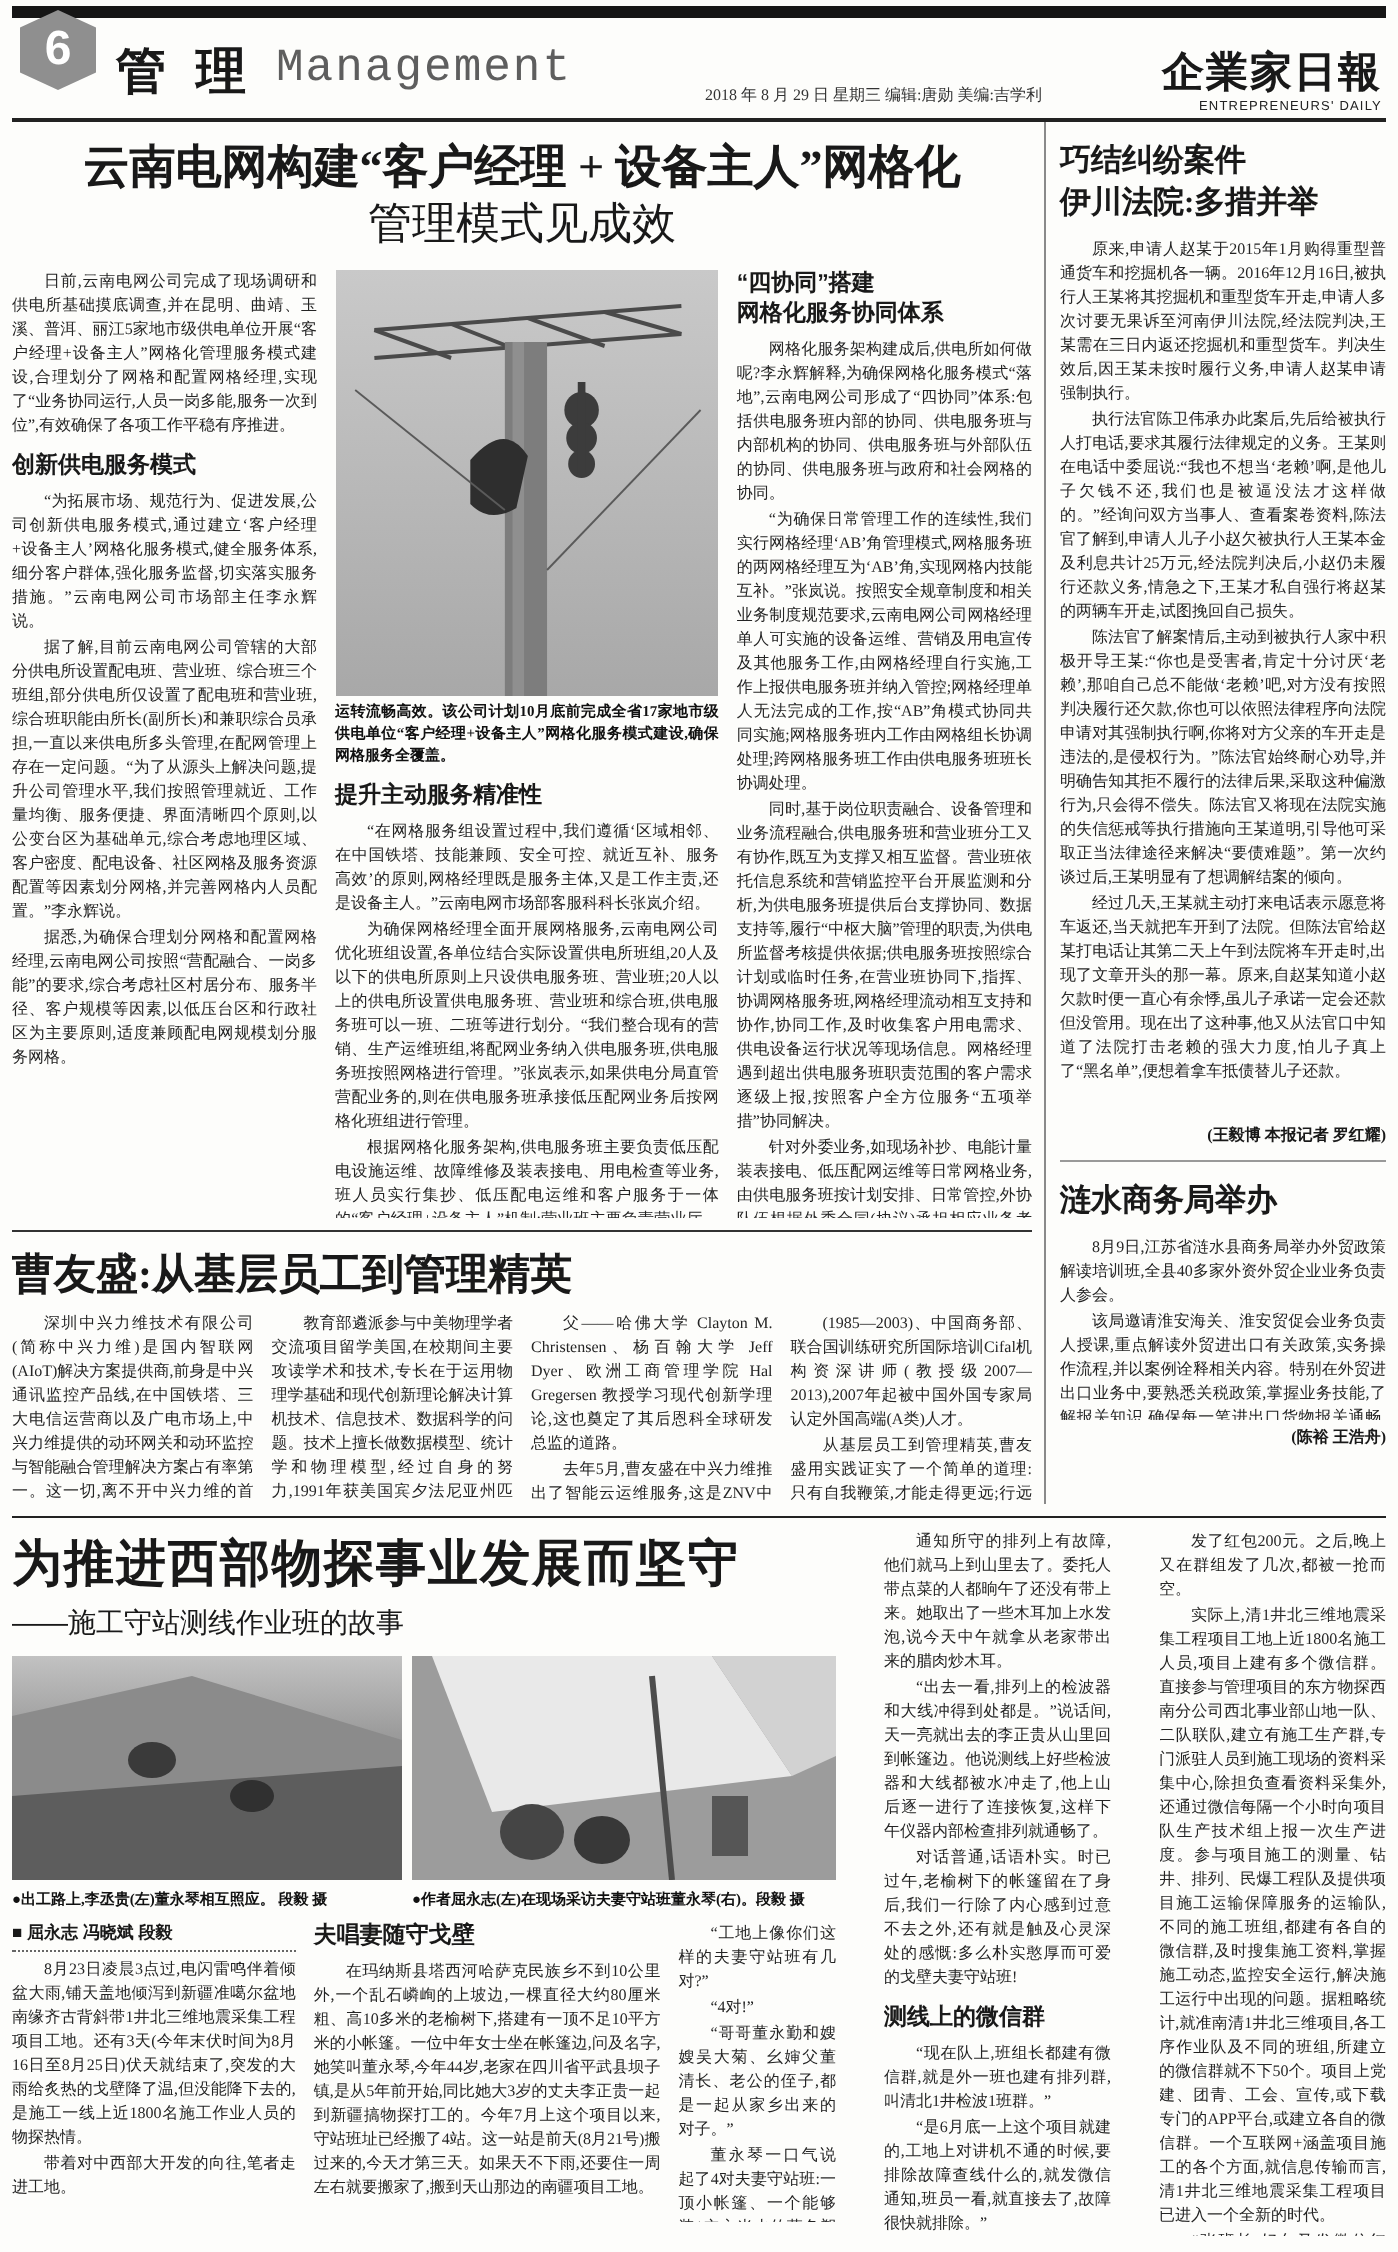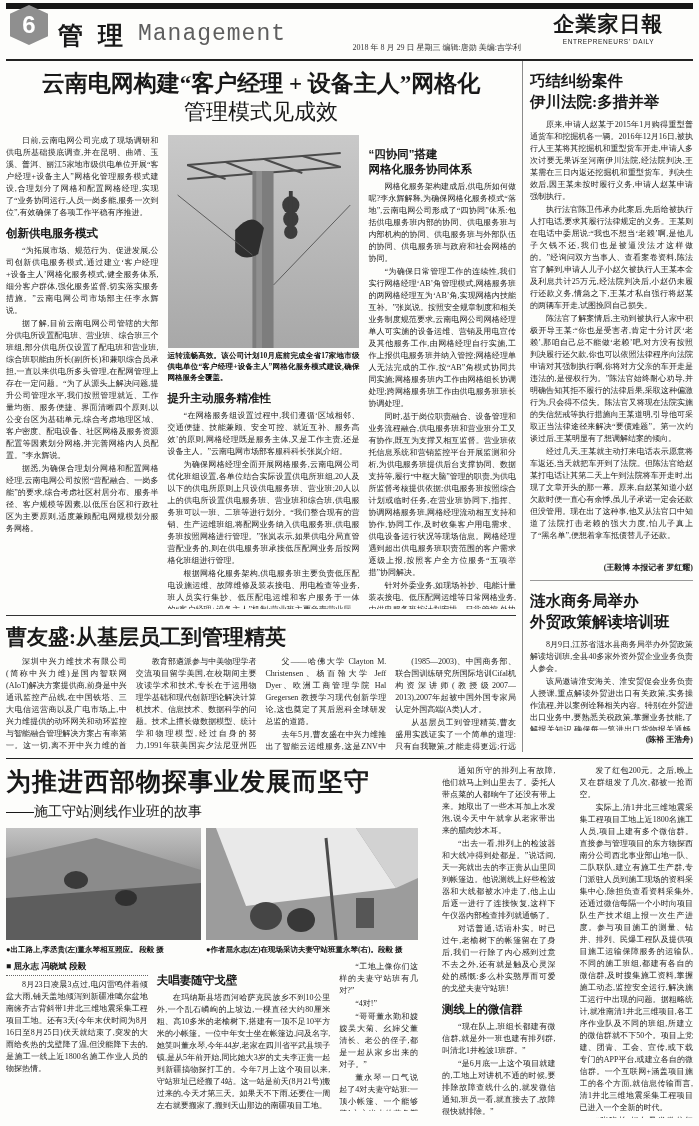--- a/index.html
+++ b/index.html
@@ -12,37 +12,37 @@
   .header{position:relative;height:52px;border-bottom:2px solid #222}
   .badge{position:absolute;left:4px;top:-4px;width:38px;height:40px;background:#8f8f8f;
          clip-path:polygon(50% 0,100% 22%,100% 78%,50% 100%,0 78%,0 22%);
          display:flex;align-items:center;justify-content:center;color:#fff;
          font-family:"Liberation Sans",sans-serif;font-weight:bold;font-size:24px}
   .sec-cn{position:absolute;left:52px;top:10px;font-size:25px;font-weight:bold;
           font-family:"Liberation Sans",sans-serif;letter-spacing:4px}
   .sec-en{position:absolute;left:132px;top:12px;font-size:23px;color:#5e5e5e;
           font-family:"Liberation Mono",monospace;letter-spacing:1px}
   .dateline{position:absolute;right:172px;bottom:6px;font-size:8px;color:#333}
-  .masthead{position:absolute;right:2px;bottom:14px;text-align:center;width:165px}
+  .masthead{position:absolute;right:2px;bottom:2px;text-align:right;width:165px}
   .masthead .cn{font-size:21px;font-weight:bold;letter-spacing:1px;font-family:"Liberation Serif",serif}
   .masthead .en{font-size:6.5px;letter-spacing:.6px;color:#222;font-family:"Liberation Sans",sans-serif}
   
   .row1{display:flex}
   .left-zone{width:516px;padding-right:6px}
   .sidebar{width:171px;border-left:1px solid #8a8a8a;padding-left:7px}
   
   .m-head{text-align:center;padding:9px 0 6px}
   .m-head .l1{font-size:23px;font-weight:bold;line-height:1.25}
   .m-head .l2{font-size:22px;font-weight:normal;line-height:1.2}
   .m-body{display:flex;gap:9px;height:474px;overflow:hidden;margin-top:4px}
   .m-c1{width:31%}.m-c2{width:39%}.m-c3{width:30%}
   p.para{font-size:8px;line-height:1.5;text-indent:2em;text-align:justify;color:#242424;margin-bottom:1px}
   .subhead{font-family:"Liberation Sans",sans-serif;font-weight:bold;font-size:11.5px;
            margin:7px 0 4px;line-height:1.3}
-  .subhead.first{margin-top:12px}
+  .subhead.first{margin-top:0}
   .photo{width:100%;display:block;background:#bdbdbd}
   .caption{font-size:7.5px;line-height:1.45;color:#111;font-weight:bold;text-align:justify;margin:3px 0 2px}
   .byline{font-size:8px;text-align:right;font-weight:bold;margin-top:3px}
   
   .divider{border-top:1px solid #333;margin:6px 0 0}
   .cao-head{font-size:21px;font-weight:bold;padding:7px 0 5px}
   .cao-body{display:flex;gap:9px;height:96px;overflow:hidden}
   .cao-col{width:25%}
   
   .sb-head{font-size:15.5px;font-weight:bold;line-height:1.35;margin:10px 0 6px}
@@ -134,21 +134,21 @@
               </g>
               <path d="M70 95 q18 -20 30 -2 l-6 26 q-14 8 -24 -2 z" fill="#2e2e2e"></path>
               <g stroke="#5a5a5a" stroke-width="1">
                   <line x1="10" y1="60" x2="88" y2="120"></line>
                   <line x1="190" y1="70" x2="110" y2="150"></line>
                 </g>
             </svg>
             <div class="caption">运转流畅高效。该公司计划10月底前完成全省17家地市级供电单位“客户经理+设备主人”网格化服务模式建设,确保网格服务全覆盖。</div>
             <div class="subhead">提升主动服务精准性</div>
             <div>
-                <p class="para">“在网格服务组设置过程中,我们遵循‘区域相邻、交通便捷、技能兼顾、安全可控、就近互补、服务高效’的原则,网格经理既是服务主体,又是工作主责,还是设备主人。”云南电网市场部客服科科长张岚介绍。</p>
+                <p class="para">“在网格服务组设置过程中,我们遵循‘区域相邻、在中国铁塔、技能兼顾、安全可控、就近互补、服务高效’的原则,网格经理既是服务主体,又是工作主责,还是设备主人。”云南电网市场部客服科科长张岚介绍。</p>
                 <p class="para">为确保网格经理全面开展网格服务,云南电网公司优化班组设置,各单位结合实际设置供电所班组,20人及以下的供电所原则上只设供电服务班、营业班;20人以上的供电所设置供电服务班、营业班和综合班,供电服务班可以一班、二班等进行划分。“我们整合现有的营销、生产运维班组,将配网业务纳入供电服务班,供电服务班按照网格进行管理。”张岚表示,如果供电分局直管营配业务的,则在供电服务班承接低压配网业务后按网格化班组进行管理。</p>
                 <p class="para">根据网格化服务架构,供电服务班主要负责低压配电设施运维、故障维修及装表接电、用电检查等业务,班人员实行集抄、低压配电运维和客户服务于一体的“客户经理+设备主人”机制;营业班主要负责营业厅、三库(表库、备品备件库、工器具库)管理、用电台账管理等工作,为网格班长和网格经理履行“中枢大脑”,所长则要“掌舵”,负责供电所综合管理、所务管理等综合性工作;未设置综合班的供电所,由营业班承担供电所综合管理、所务管理等综合性工作。</p>
               </div>
           </div>
           <div class="m-c3">
             <div class="subhead first">
               <div>“四协同”搭建</div>
               <div>网格化服务协同体系</div>
             </div>
             <div>
@@ -198,21 +198,20 @@
             <p class="para">执行法官陈卫伟承办此案后,先后给被执行人打电话,要求其履行法律规定的义务。王某则在电话中委屈说:“我也不想当‘老赖’啊,是他儿子欠钱不还,我们也是被逼没法才这样做的。”经询问双方当事人、查看案卷资料,陈法官了解到,申请人儿子小赵欠被执行人王某本金及利息共计25万元,经法院判决后,小赵仍未履行还款义务,情急之下,王某才私自强行将赵某的两辆车开走,试图挽回自己损失。</p>
             <p class="para">陈法官了解案情后,主动到被执行人家中积极开导王某:“你也是受害者,肯定十分讨厌‘老赖’,那咱自己总不能做‘老赖’吧,对方没有按照判决履行还欠款,你也可以依照法律程序向法院申请对其强制执行啊,你将对方父亲的车开走是违法的,是侵权行为。”陈法官始终耐心劝导,并明确告知其拒不履行的法律后果,采取这种偏激行为,只会得不偿失。陈法官又将现在法院实施的失信惩戒等执行措施向王某道明,引导他可采取正当法律途径来解决“要债难题”。第一次约谈过后,王某明显有了想调解结案的倾向。</p>
             <p class="para">经过几天,王某就主动打来电话表示愿意将车返还,当天就把车开到了法院。但陈法官给赵某打电话让其第二天上午到法院将车开走时,出现了文章开头的那一幕。原来,自赵某知道小赵欠款时便一直心有余悸,虽儿子承诺一定会还款但没管用。现在出了这种事,他又从法官口中知道了法院打击老赖的强大力度,怕儿子真上了“黑名单”,便想着拿车抵债替儿子还款。</p>
           </div>
         <div class="byline">(王毅博 本报记者 罗红耀)</div>
       </div>
       <div class="sb-divider"></div>
       <div>
         <div class="sb-head">
           <div>涟水商务局举办</div>
-          <div>外贸政策解读培训班</div>
         </div>
         <div class="sb-body a2">
             <p class="para">8月9日,江苏省涟水县商务局举办外贸政策解读培训班,全县40多家外资外贸企业业务负责人参会。</p>
             <p class="para">该局邀请淮安海关、淮安贸促会业务负责人授课,重点解读外贸进出口有关政策,实务操作流程,并以案例诠释相关内容。特别在外贸进出口业务中,要熟悉关税政策,掌握业务技能,了解报关知识,确保每一笔进出口货物报关通畅,通关便捷,出关顺利。</p>
           </div>
         <div class="byline">(陈裕 王浩舟)</div>
       </div>
     </div>
   </div>
 
@@ -247,20 +246,21 @@
       </div>
       <div class="b-caps">
         <div class="caption">●出工路上,李丞贵(左)董永琴相互照应。 段毅 摄</div>
         <div class="caption">●作者屈永志(左)在现场采访夫妻守站班董永琴(右)。段毅 摄</div>
       </div>
       <div class="b-cols">
         <div class="b-ca">
           <div class="authors">■ 屈永志 冯晓斌 段毅</div>
           <div>
               <p class="para">8月23日凌晨3点过,电闪雷鸣伴着倾盆大雨,铺天盖地倾泻到新疆准噶尔盆地南缘齐古背斜带1井北三维地震采集工程项目工地。还有3天(今年末伏时间为8月16日至8月25日)伏天就结束了,突发的大雨给炙热的戈壁降了温,但没能降下去的,是施工一线上近1800名施工作业人员的物探热情。</p>
+              <p class="para">带着对中西部大开发的向往,笔者走进工地。</p>
             </div>
         </div>
         <div class="b-cb">
           <div class="subhead first">夫唱妻随守戈壁</div>
           <div>
               <p class="para">在玛纳斯县塔西河哈萨克民族乡不到10公里外,一个乱石嶙峋的上坡边,一棵直径大约80厘米粗、高10多米的老榆树下,搭建有一顶不足10平方米的小帐篷。一位中年女士坐在帐篷边,问及名字,她笑叫董永琴,今年44岁,老家在四川省平武县坝子镇,是从5年前开始,同比她大3岁的丈夫李正贵一起到新疆搞物探打工的。今年7月上这个项目以来,守站班址已经搬了4站。这一站是前天(8月21号)搬过来的,今天才第三天。如果天不下雨,还要住一周左右就要搬家了,搬到天山那边的南疆项目工地。</p>
             </div>
         </div>
         <div class="b-cc">
             <p class="para">“工地上像你们这样的夫妻守站班有几对?”</p>

